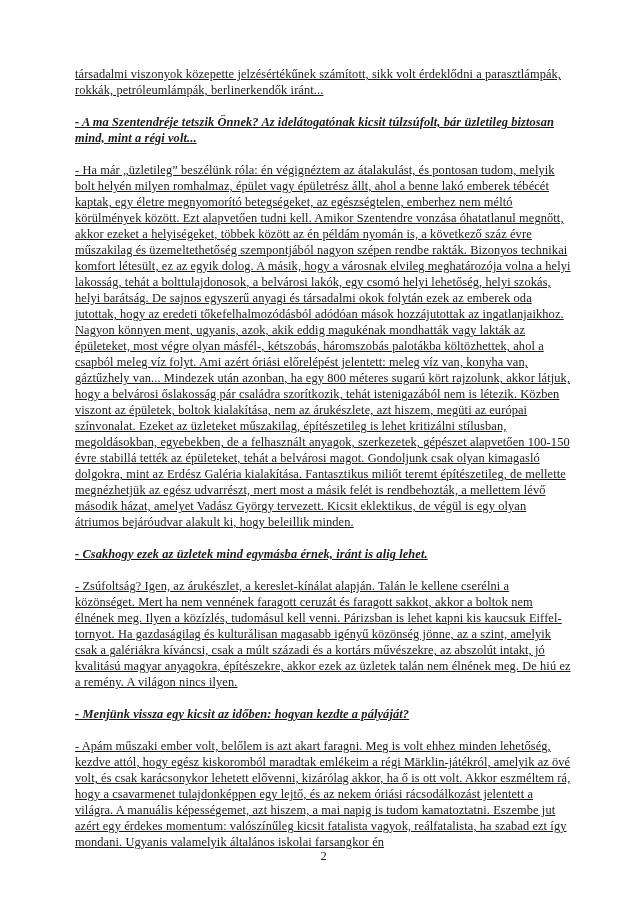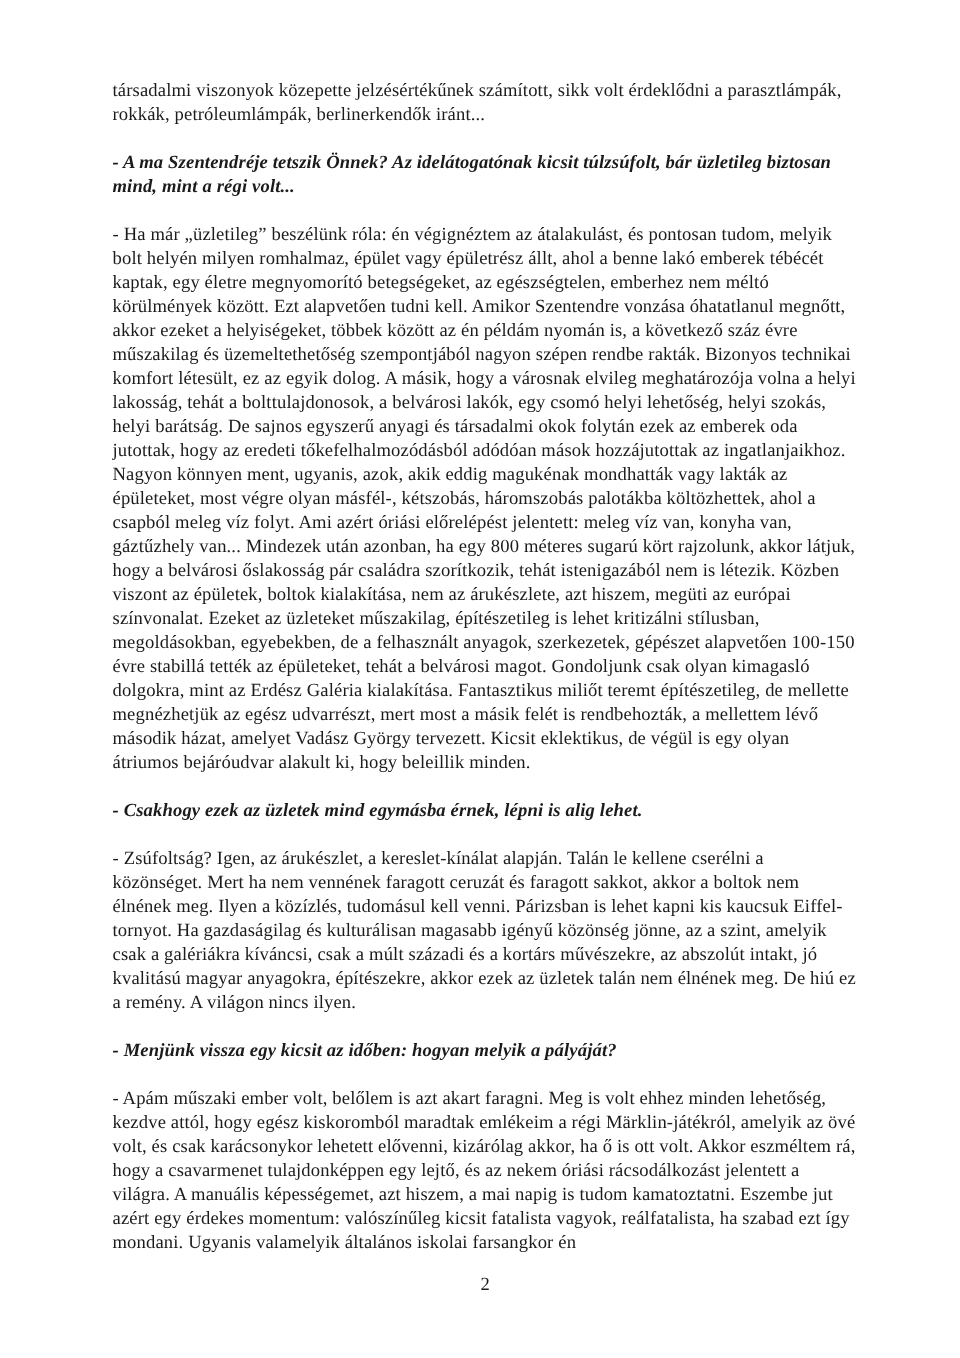--- a/index.html
+++ b/index.html
@@ -12,26 +12,27 @@
     width: 640px;
     height: 905px;
     background: #ffffff;
     font-family: "Liberation Serif", "DejaVu Serif", serif;
     color: #1b1b1b;
     overflow: hidden;
   }
   .content {
     position: absolute;
     left: 75px;
-    top: 52px;
+    top: 66px;
     width: 497px;
     font-size: 12.4px;
     line-height: 16px;
     text-align: left;
     letter-spacing: 0.1px;
+    text-decoration: underline;
   }
   .content p {
     margin: 0 0 16px 0;
   }
   .content p.question {
     font-weight: bold;
     font-style: italic;
   }
   .page-number {
     position: absolute;
@@ -44,19 +45,19 @@
   }
 </style>
 </head>
 <body>
 
 <div class="page">
   <div class="content">
     <p class="body">társadalmi viszonyok közepette jelzésértékűnek számított, sikk volt érdeklődni a parasztlámpák, rokkák, petróleumlámpák, berlinerkendők iránt...</p>
     <p class="question">- A ma Szentendréje tetszik Önnek? Az idelátogatónak kicsit túlzsúfolt, bár üzletileg biztosan mind, mint a régi volt...</p>
     <p class="body">- Ha már „üzletileg” beszélünk róla: én végignéztem az átalakulást, és pontosan tudom, melyik bolt helyén milyen romhalmaz, épület vagy épületrész állt, ahol a benne lakó emberek tébécét kaptak, egy életre megnyomorító betegségeket, az egészségtelen, emberhez nem méltó körülmények között. Ezt alapvetően tudni kell. Amikor Szentendre vonzása óhatatlanul megnőtt, akkor ezeket a helyiségeket, többek között az én példám nyomán is, a következő száz évre műszakilag és üzemeltethetőség szempontjából nagyon szépen rendbe rakták. Bizonyos technikai komfort létesült, ez az egyik dolog. A másik, hogy a városnak elvileg meghatározója volna a helyi lakosság, tehát a bolttulajdonosok, a belvárosi lakók, egy csomó helyi lehetőség, helyi szokás, helyi barátság. De sajnos egyszerű anyagi és társadalmi okok folytán ezek az emberek oda jutottak, hogy az eredeti tőkefelhalmozódásból adódóan mások hozzájutottak az ingatlanjaikhoz. Nagyon könnyen ment, ugyanis, azok, akik eddig magukénak mondhatták vagy lakták az épületeket, most végre olyan másfél-, kétszobás, háromszobás palotákba költözhettek, ahol a csapból meleg víz folyt. Ami azért óriási előrelépést jelentett: meleg víz van, konyha van, gáztűzhely van... Mindezek után azonban, ha egy 800 méteres sugarú kört rajzolunk, akkor látjuk, hogy a belvárosi őslakosság pár családra szorítkozik, tehát istenigazából nem is létezik. Közben viszont az épületek, boltok kialakítása, nem az árukészlete, azt hiszem, megüti az európai színvonalat. Ezeket az üzleteket műszakilag, építészetileg is lehet kritizálni stílusban, megoldásokban, egyebekben, de a felhasznált anyagok, szerkezetek, gépészet alapvetően 100-150 évre stabillá tették az épületeket, tehát a belvárosi magot. Gondoljunk csak olyan kimagasló dolgokra, mint az Erdész Galéria kialakítása. Fantasztikus miliőt teremt építészetileg, de mellette megnézhetjük az egész udvarrészt, mert most a másik felét is rendbehozták, a mellettem lévő második házat, amelyet Vadász György tervezett. Kicsit eklektikus, de végül is egy olyan átriumos bejáróudvar alakult ki, hogy beleillik minden.</p>
-    <p class="question">- Csakhogy ezek az üzletek mind egymásba érnek, lépni is alig lehet.</p>
+    <p class="question">- Csakhogy ezek az üzletek mind egymásba érnek, iránt is alig lehet.</p>
     <p class="body">- Zsúfoltság? Igen, az árukészlet, a kereslet-kínálat alapján. Talán le kellene cserélni a közönséget. Mert ha nem vennének faragott ceruzát és faragott sakkot, akkor a boltok nem élnének meg. Ilyen a közízlés, tudomásul kell venni. Párizsban is lehet kapni kis kaucsuk Eiffel-tornyot. Ha gazdaságilag és kulturálisan magasabb igényű közönség jönne, az a szint, amelyik csak a galériákra kíváncsi, csak a múlt századi és a kortárs művészekre, az abszolút intakt, jó kvalitású magyar anyagokra, építészekre, akkor ezek az üzletek talán nem élnének meg. De hiú ez a remény. A világon nincs ilyen.</p>
-    <p class="question">- Menjünk vissza egy kicsit az időben: hogyan melyik a pályáját?</p>
+    <p class="question">- Menjünk vissza egy kicsit az időben: hogyan kezdte a pályáját?</p>
     <p class="body">- Apám műszaki ember volt, belőlem is azt akart faragni. Meg is volt ehhez minden lehetőség, kezdve attól, hogy egész kiskoromból maradtak emlékeim a régi Märklin-játékról, amelyik az övé volt, és csak karácsonykor lehetett elővenni, kizárólag akkor, ha ő is ott volt. Akkor eszméltem rá, hogy a csavarmenet tulajdonképpen egy lejtő, és az nekem óriási rácsodálkozást jelentett a világra. A manuális képességemet, azt hiszem, a mai napig is tudom kamatoztatni. Eszembe jut azért egy érdekes momentum: valószínűleg kicsit fatalista vagyok, reálfatalista, ha szabad ezt így mondani. Ugyanis valamelyik általános iskolai farsangkor én</p>
   </div>
   <div class="page-number">2</div>
 </div>
 
 </body></html>

